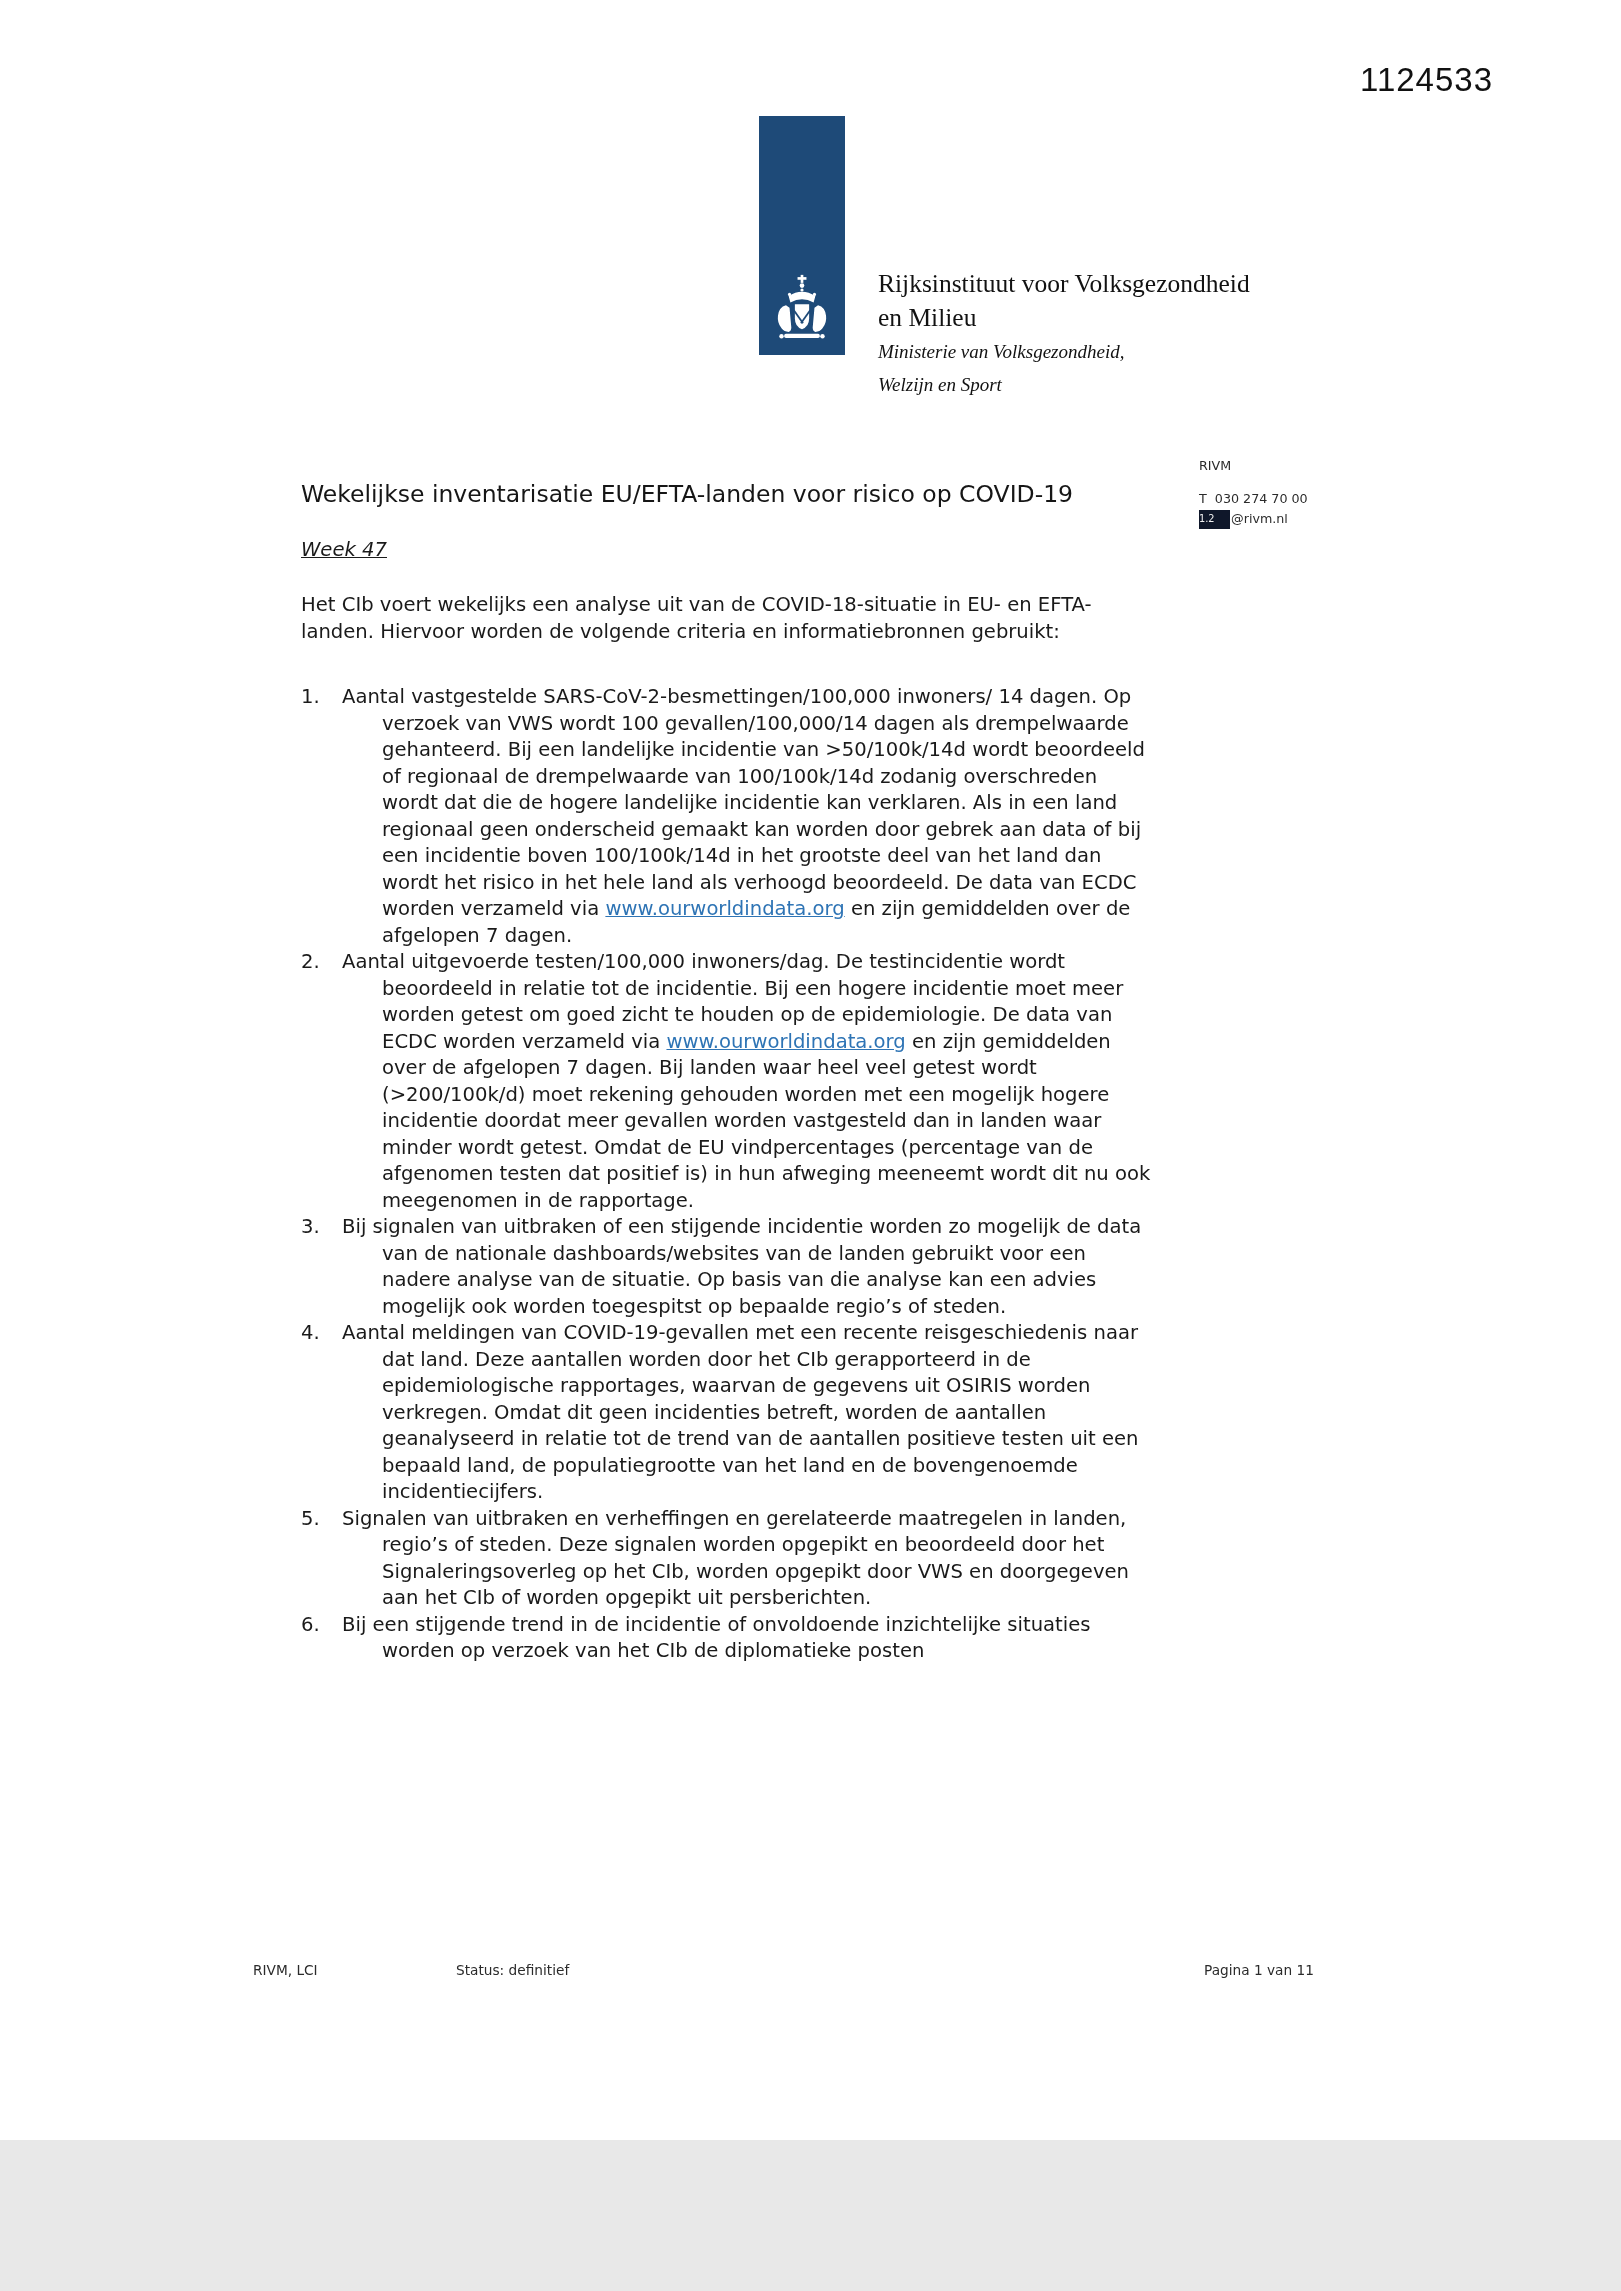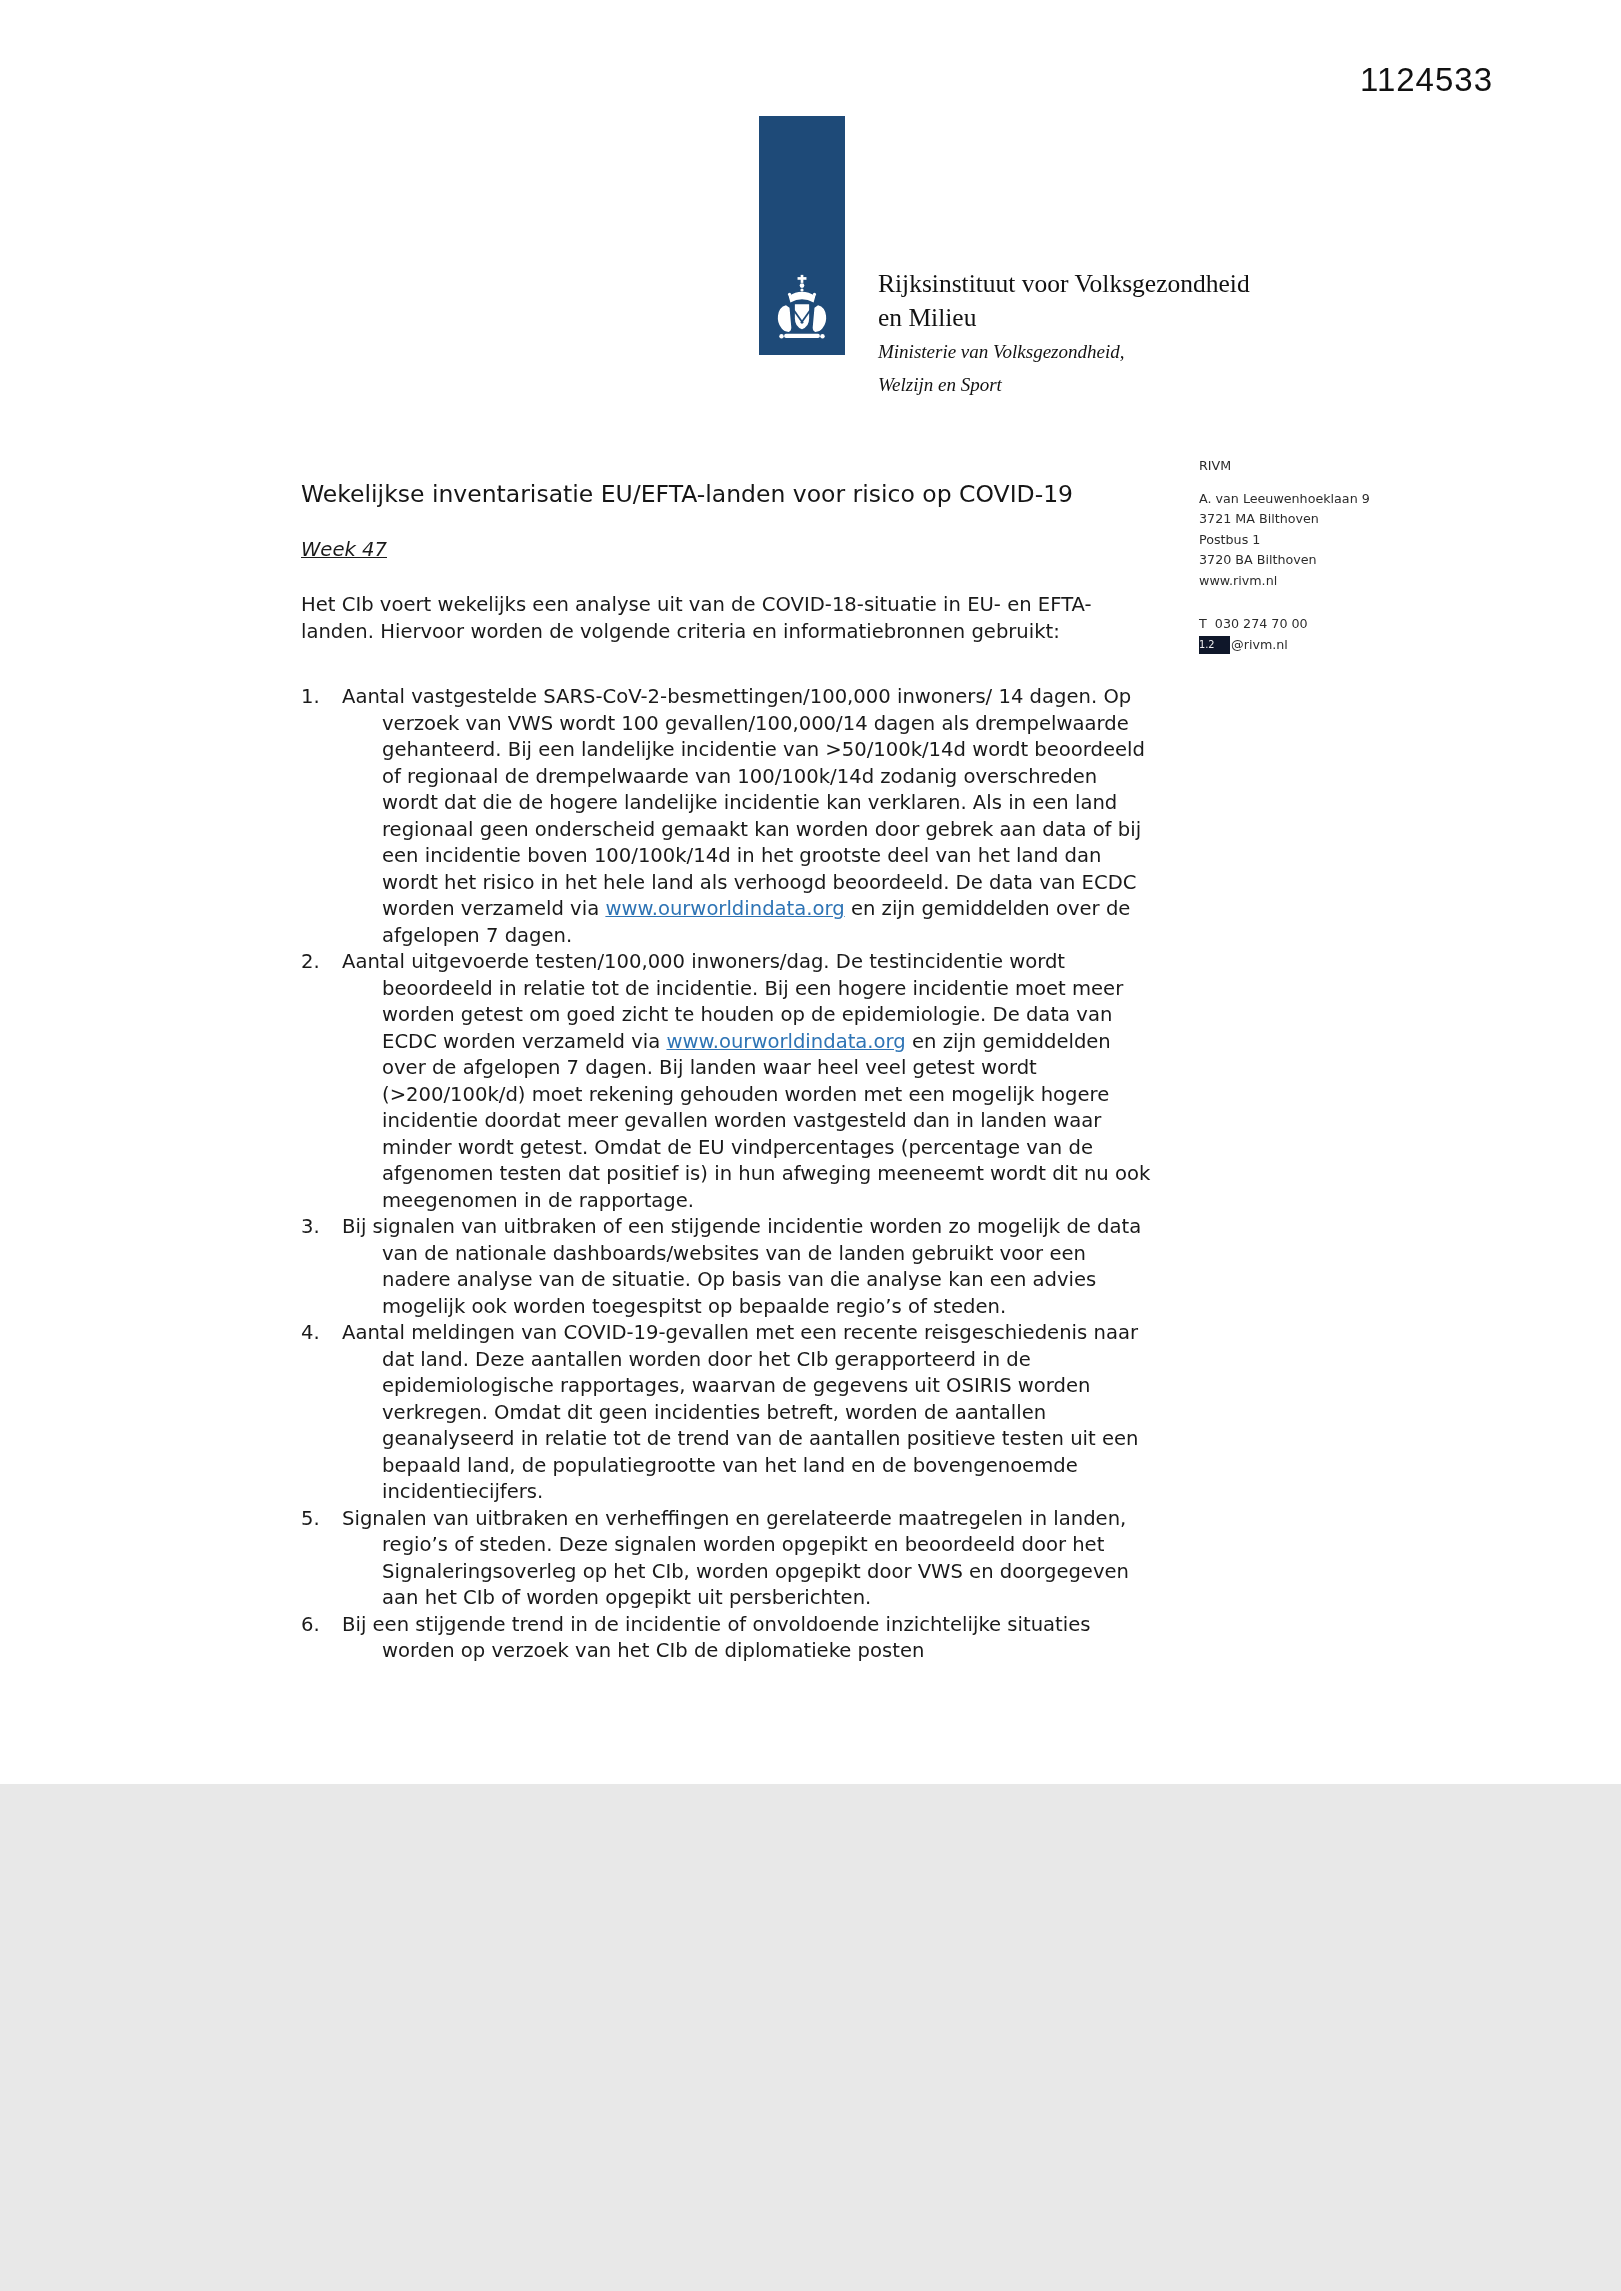--- a/index.html
+++ b/index.html
@@ -1,19 +1,19 @@
 <!DOCTYPE html>
 <html><head>
 <meta charset="utf-8">
 <style>
   html,body{margin:0;padding:0;background:#e8e8e8;}
   .page{
     position:relative;
     width:1621px;
-    height:1784px;
+    height:2140px;
     background:#ffffff;
     font-family:"DejaVu Sans", sans-serif;
     color:#1a1a1a;
     overflow:hidden;
   }
   
   .doc-number{
     position:absolute; left:1360px; top:61px;
     font-family:"Liberation Sans", sans-serif;
     font-size:33px; letter-spacing:1px; color:#111;
@@ -114,27 +114,20 @@
 
   <div class="logo-text">
     <div class="org">Rijksinstituut voor Volksgezondheid</div>
     <div class="org">en Milieu</div>
     <div class="ministry">Ministerie van Volksgezondheid,</div>
     <div class="ministry">Welzijn en Sport</div>
   </div>
 
   <div class="contact">
     <div class="org-name">RIVM</div>
-    <div class="addr-block">
-      <div>A. van Leeuwenhoeklaan 9</div>
-      <div>3721 MA Bilthoven</div>
-      <div>Postbus 1</div>
-      <div>3720 BA Bilthoven</div>
-      <div>www.rivm.nl</div>
-    </div>
     <div class="phone">T&nbsp;&nbsp;030 274 70 00</div>
     <div class="email-line">
       <span class="redaction-box">1.2</span>
       <span>@rivm.nl</span>
     </div>
   </div>
 
   <div class="main-col">
     <h1 class="page-title">Wekelijkse inventarisatie EU/EFTA-landen voor risico op COVID-19</h1>
     <div class="subtitle">Week 47</div>

